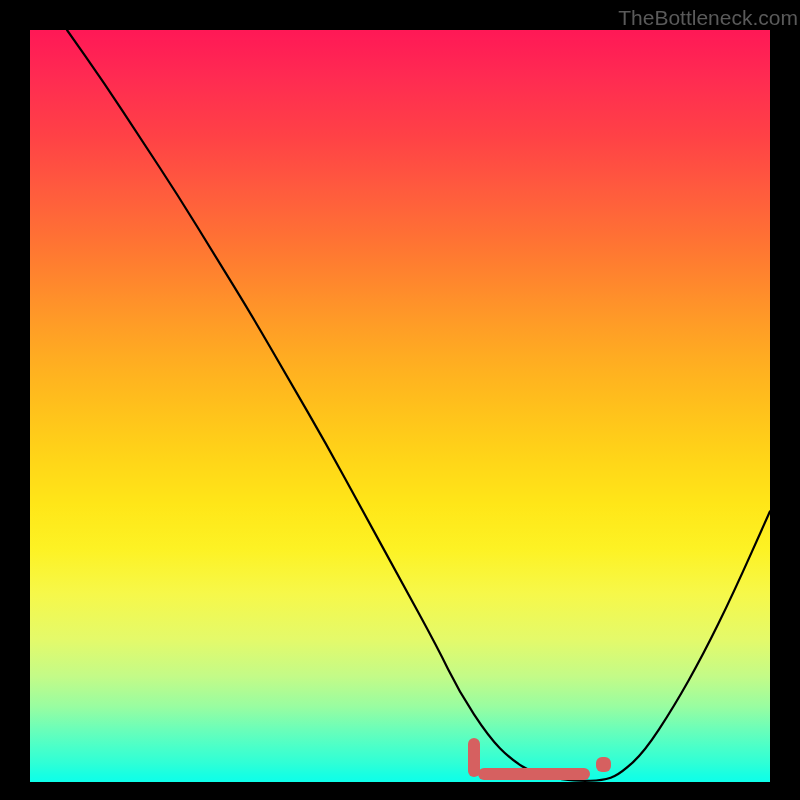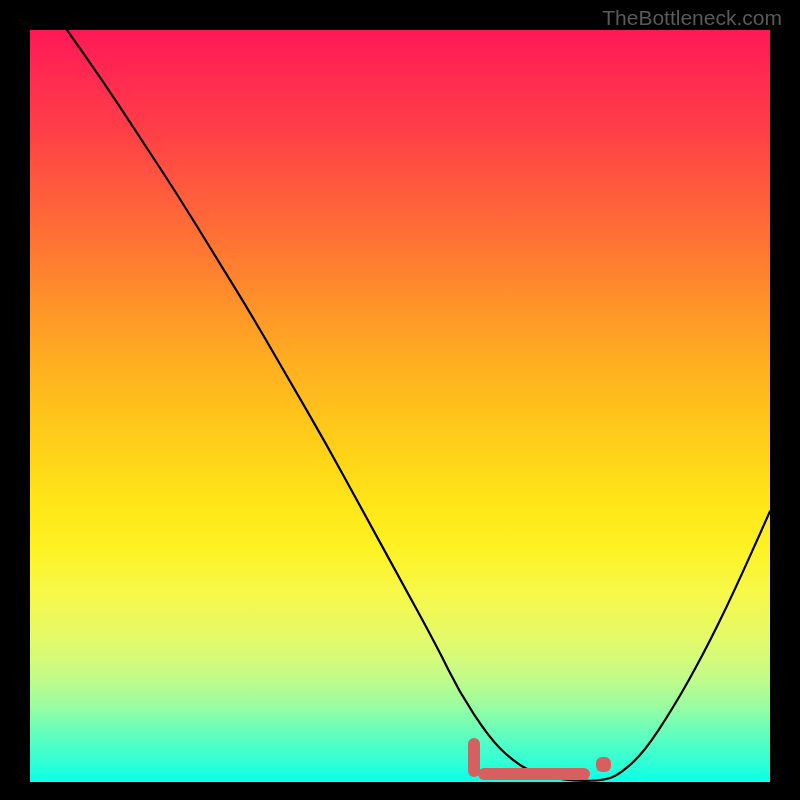--- a/index.html
+++ b/index.html
@@ -6,21 +6,21 @@
   body {
     width: 800px;
     height: 800px;
     background: #000;
     position: relative;
     font-family: Arial, sans-serif;
   }
   .watermark {
     position: absolute;
     top: 6px;
-    right: 18px;
+    right: 2px;
     color: #5a5a5a;
     font-size: 21px;
     font-weight: 500;
     z-index: 10;
   }
   .plot-area {
     position: absolute;
     left: 30px;
     top: 30px;
     width: 740px;

